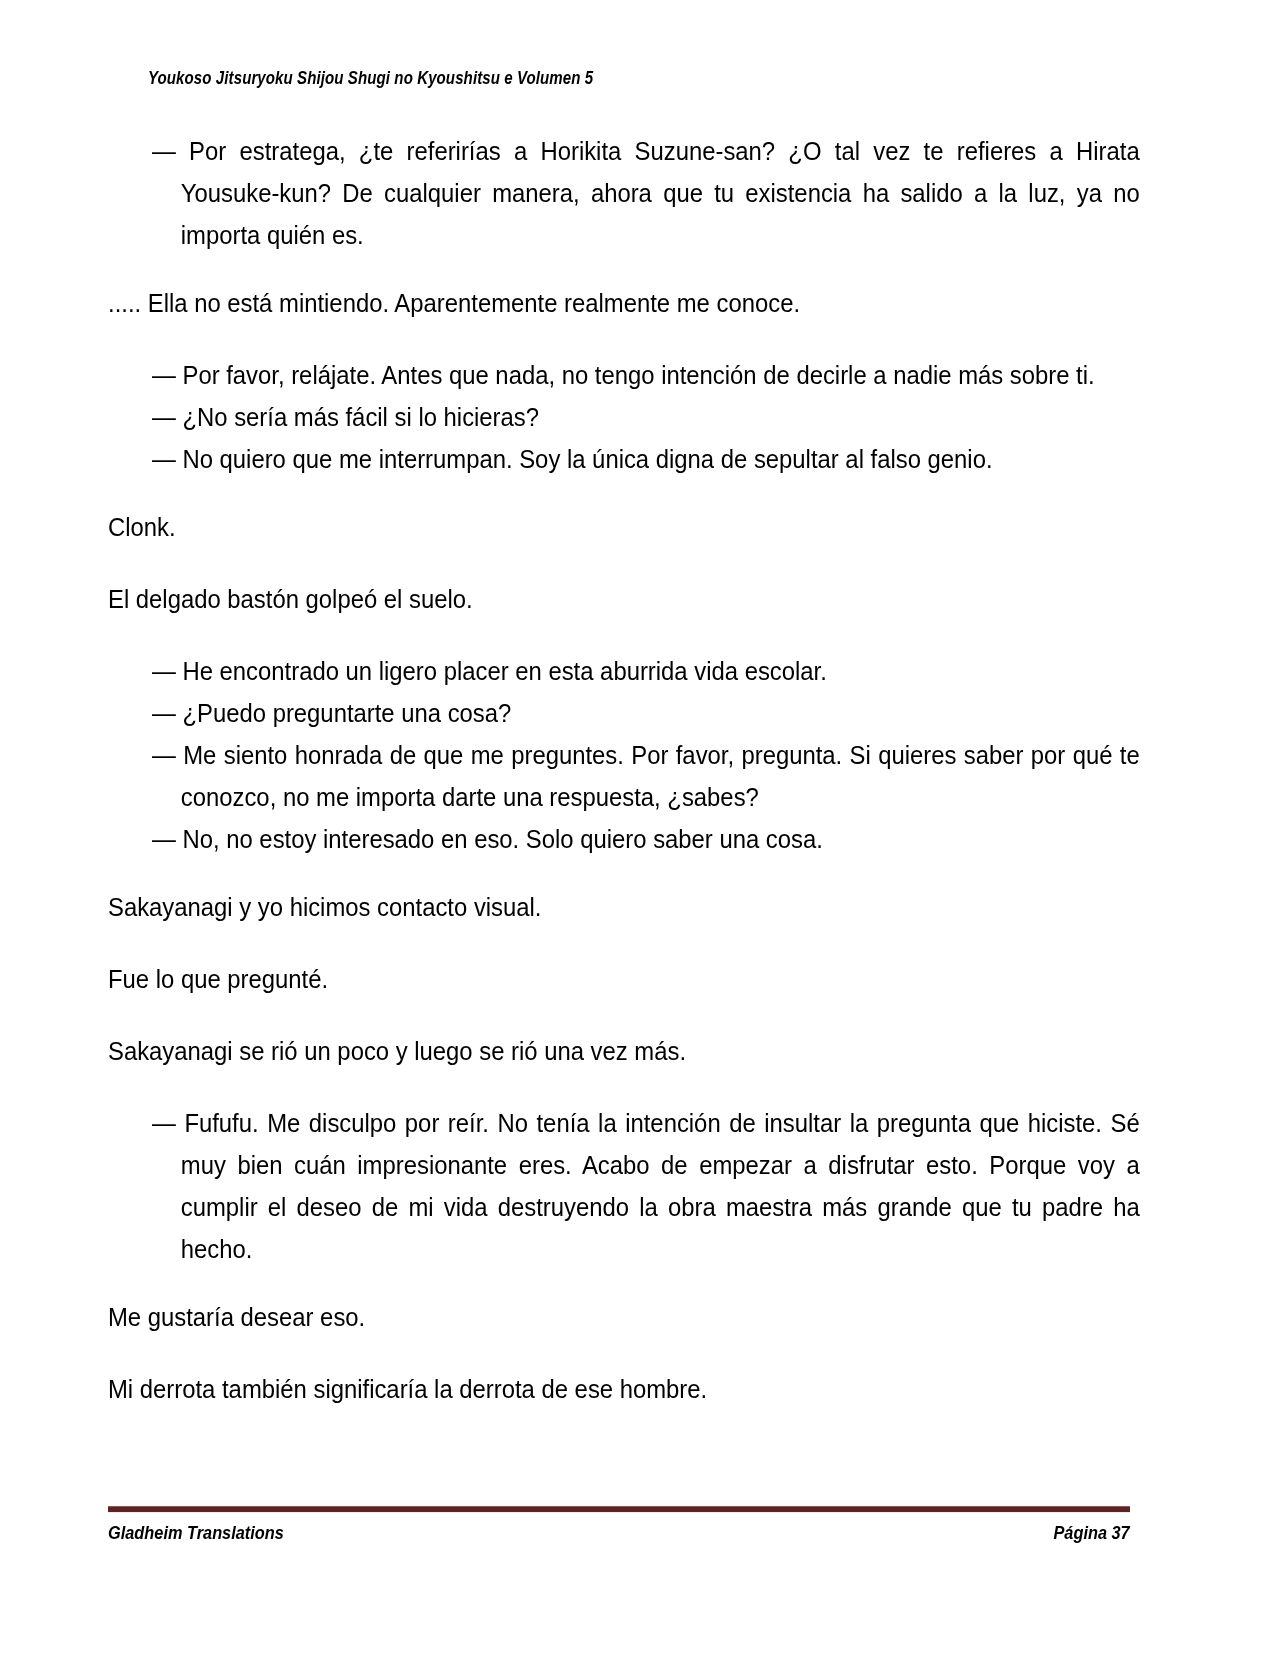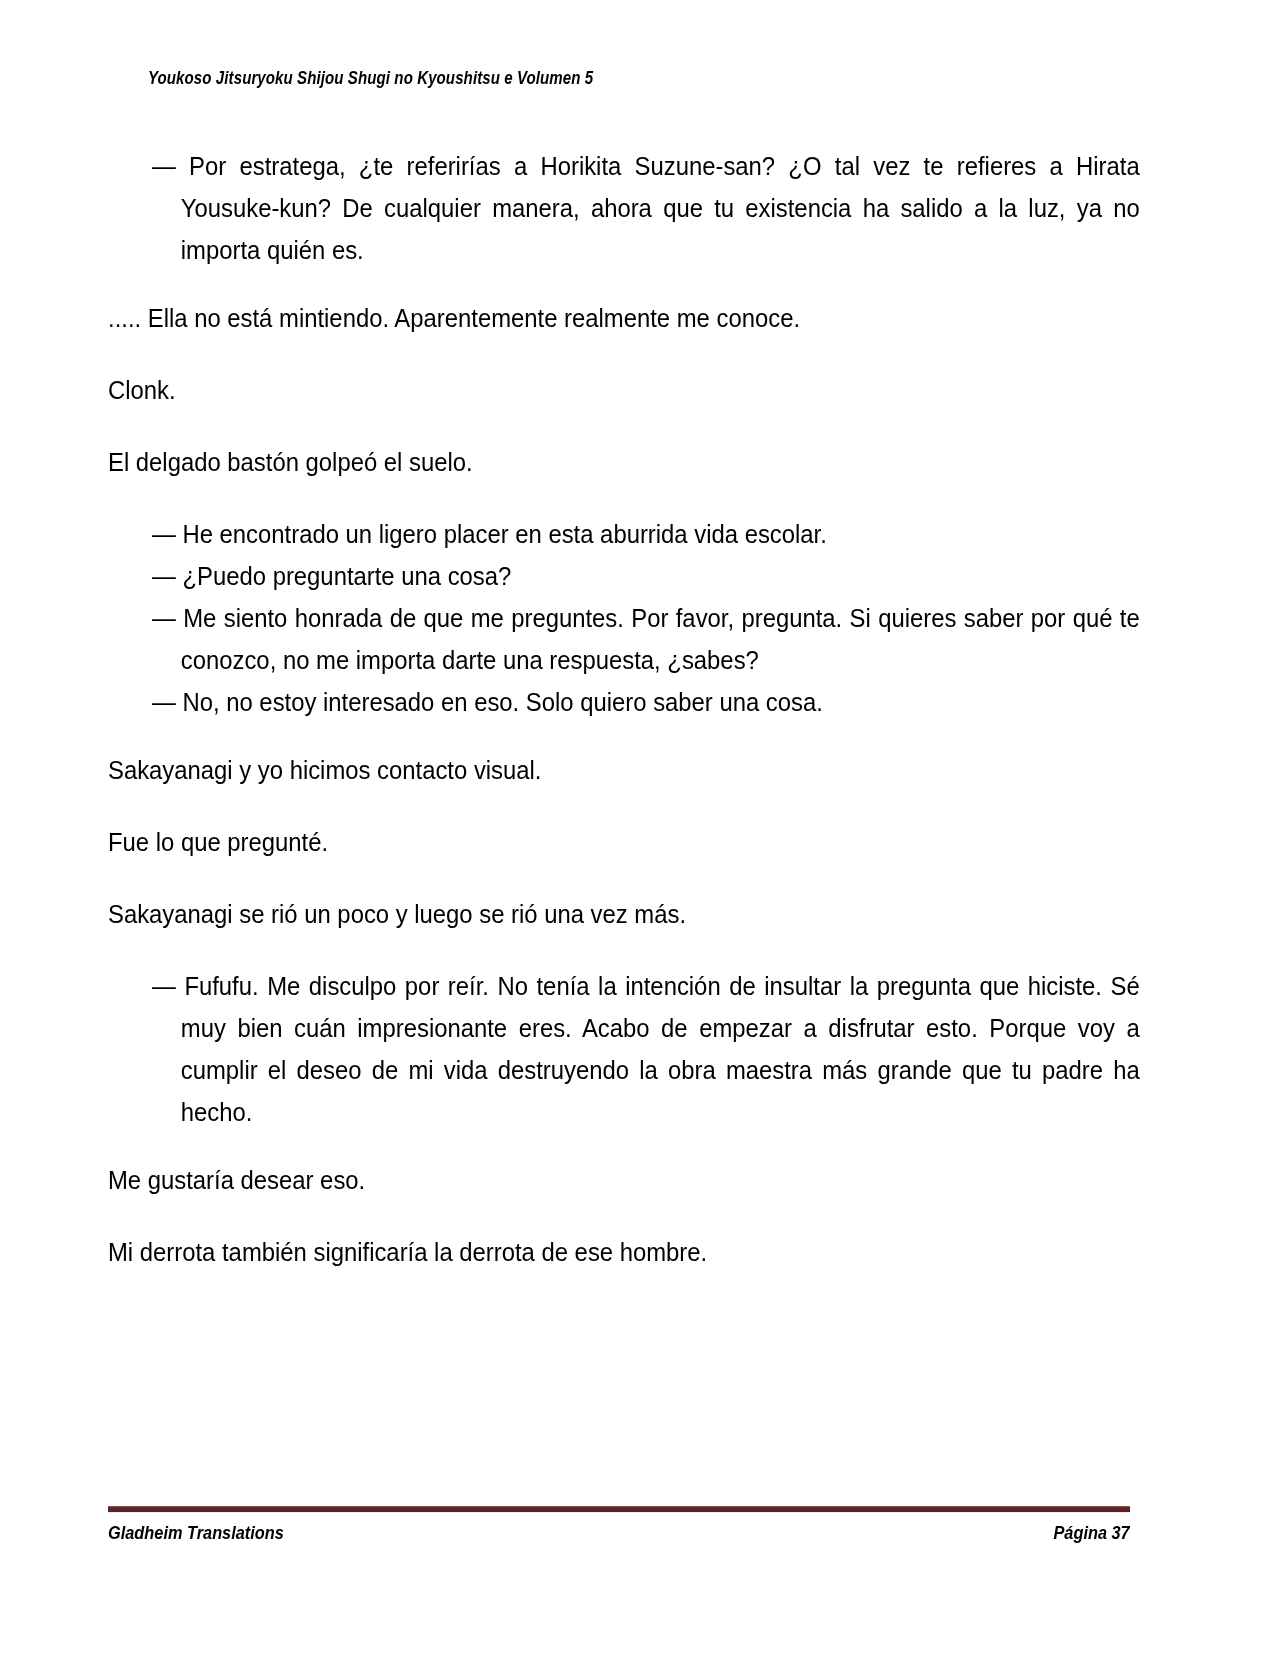--- a/index.html
+++ b/index.html
@@ -67,21 +67,21 @@
     color: #000;
     -webkit-font-smoothing: none;
   }
 
   .para.narrative {
     margin-bottom: 30px;
   }
 
   
   .dlg-group {
-    margin: 15px 0 26px 0;
+    margin: 0 0 26px 0;
     padding-left: 44px;
   }
   .dlg-group .dlg {
     font-size: 26.5px;
     line-height: 42px;
     text-align: justify;
     text-justify: inter-word;
     padding-left: 32px;
     text-indent: -32px;
     margin: 0;
@@ -141,20 +141,25 @@
 
   <div class="header">
     <div class="header-title">Youkoso Jitsuryoku Shijou Shugi no Kyoushitsu e Volumen 5</div>
   </div>
 
   <div class="content" id="content">
       <div class="dlg-group">
         <p class="dlg">— Por estratega, ¿te referirías a Horikita Suzune-san? ¿O tal vez te refieres a Hirata Yousuke-kun? De cualquier manera, ahora que tu existencia ha salido a la luz, ya no importa quién es.</p>
       </div>
       <p class="para narrative">..... Ella no está mintiendo. Aparentemente realmente me conoce.</p>
+      <div class="dlg-group">
+        <p class="dlg">— Por favor, relájate. Antes que nada, no tengo intención de decirle a nadie más sobre ti.</p>
+        <p class="dlg">— ¿No sería más fácil si lo hicieras?</p>
+        <p class="dlg">— No quiero que me interrumpan. Soy la única digna de sepultar al falso genio.</p>
+      </div>
       <p class="para narrative">Clonk.</p>
       <p class="para narrative">El delgado bastón golpeó el suelo.</p>
       <div class="dlg-group">
         <p class="dlg">— He encontrado un ligero placer en esta aburrida vida escolar.</p>
         <p class="dlg">— ¿Puedo preguntarte una cosa?</p>
         <p class="dlg">— Me siento honrada de que me preguntes. Por favor, pregunta. Si quieres saber por qué te conozco, no me importa darte una respuesta, ¿sabes?</p>
         <p class="dlg">— No, no estoy interesado en eso. Solo quiero saber una cosa.</p>
       </div>
       <p class="para narrative">Sakayanagi y yo hicimos contacto visual.</p>
       <p class="para narrative">Fue lo que pregunté.</p>

